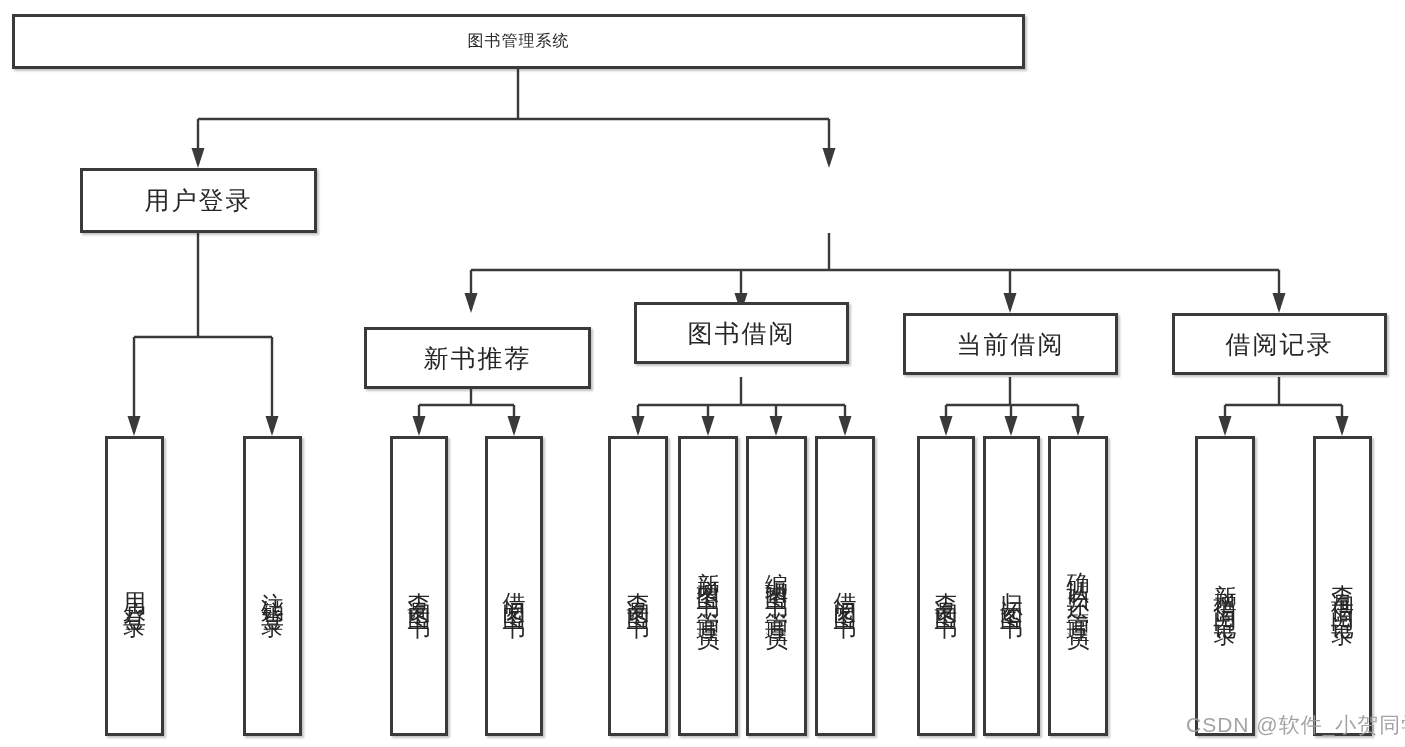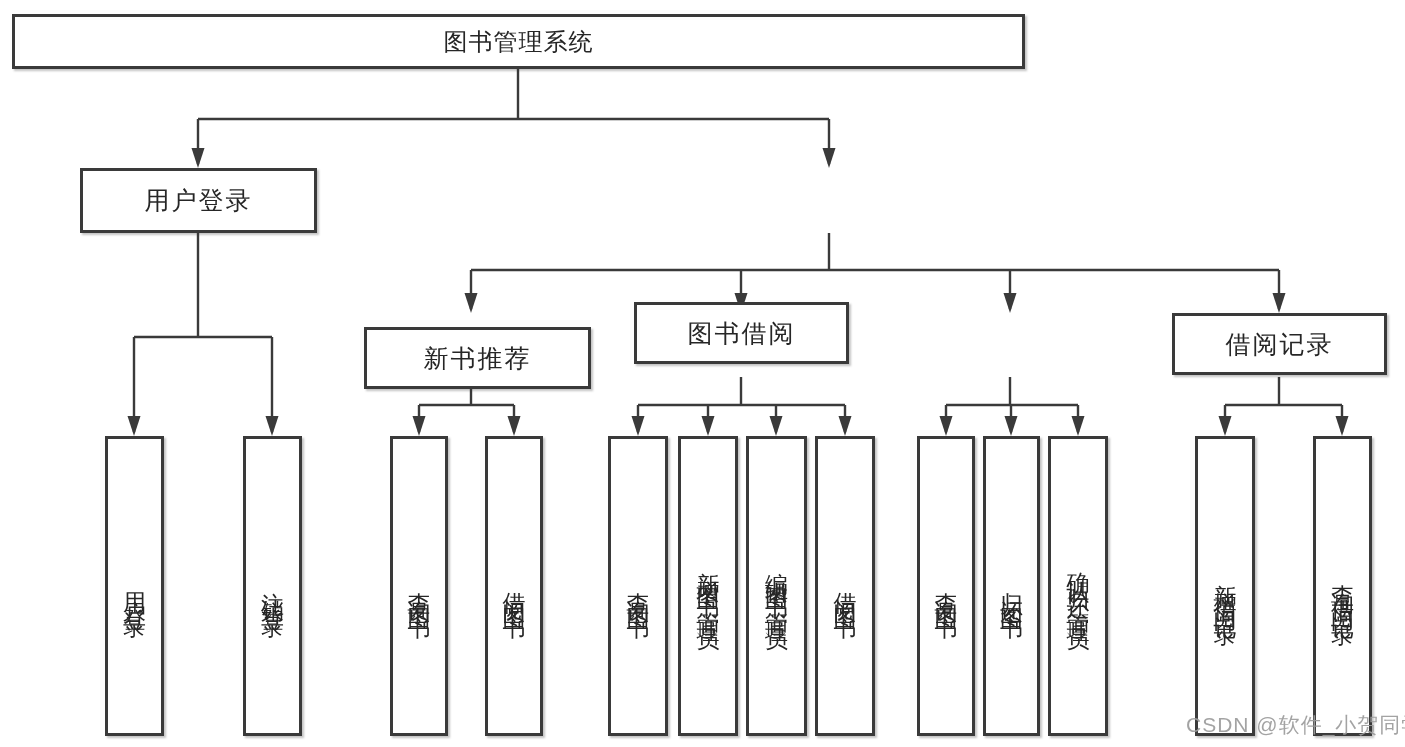--- a/index.html
+++ b/index.html
@@ -14,21 +14,21 @@
   .connector path{fill:none;stroke:var(--line,#3a3a3a);stroke-width:2.4;}
   .connector polygon{fill:var(--line,#3a3a3a);}
   .box{
     position:absolute;box-sizing:border-box;z-index:2;
     background:var(--box-bg,#ffffff);
     border:3px solid var(--box-border,#3a3a3a);
     box-shadow:1.5px 1.5px 2px rgba(60,60,60,.30);
     display:flex;align-items:center;justify-content:center;
   }
   .box.h span{font-size:25px;letter-spacing:2px;white-space:nowrap;}
-  .box.root span{font-size:24px;letter-spacing:1px;}
+  .box.root span{font-size:16px;letter-spacing:1px;}
   .box.v span{
     writing-mode:vertical-lr;text-orientation:mixed;
     font-size:23px;letter-spacing:8px;line-height:1;
     transform:translateY(4px);white-space:nowrap;
   }
   .watermark{
     position:absolute;left:1186px;top:711px;z-index:5;
     font-size:21px;letter-spacing:1px;
     color:var(--watermark,#9c9c9c);opacity:.92;white-space:nowrap;
   }
@@ -81,20 +81,23 @@
   <div class="box h" style="left:80px;top:168px;width:237px;height:65px">
     <span>用户登录</span>
   </div>
 
   <div class="box h" style="left:364px;top:327px;width:227px;height:62px">
     <span>新书推荐</span>
   </div>
   <div class="box h" style="left:634px;top:302px;width:215px;height:62px">
     <span>图书借阅</span>
   </div>
+  <div class="box h" style="left:903px;top:313px;width:215px;height:62px">
+    <span>当前借阅</span>
+  </div>
   <div class="box h" style="left:1172px;top:313px;width:215px;height:62px">
     <span>借阅记录</span>
   </div>
 
   <div class="box v" style="left:105px;top:436px;width:59px;height:300px">
     <span>用户登录</span>
   </div>
   <div class="box v" style="left:243px;top:436px;width:59px;height:300px">
     <span>注销登录</span>
   </div>

